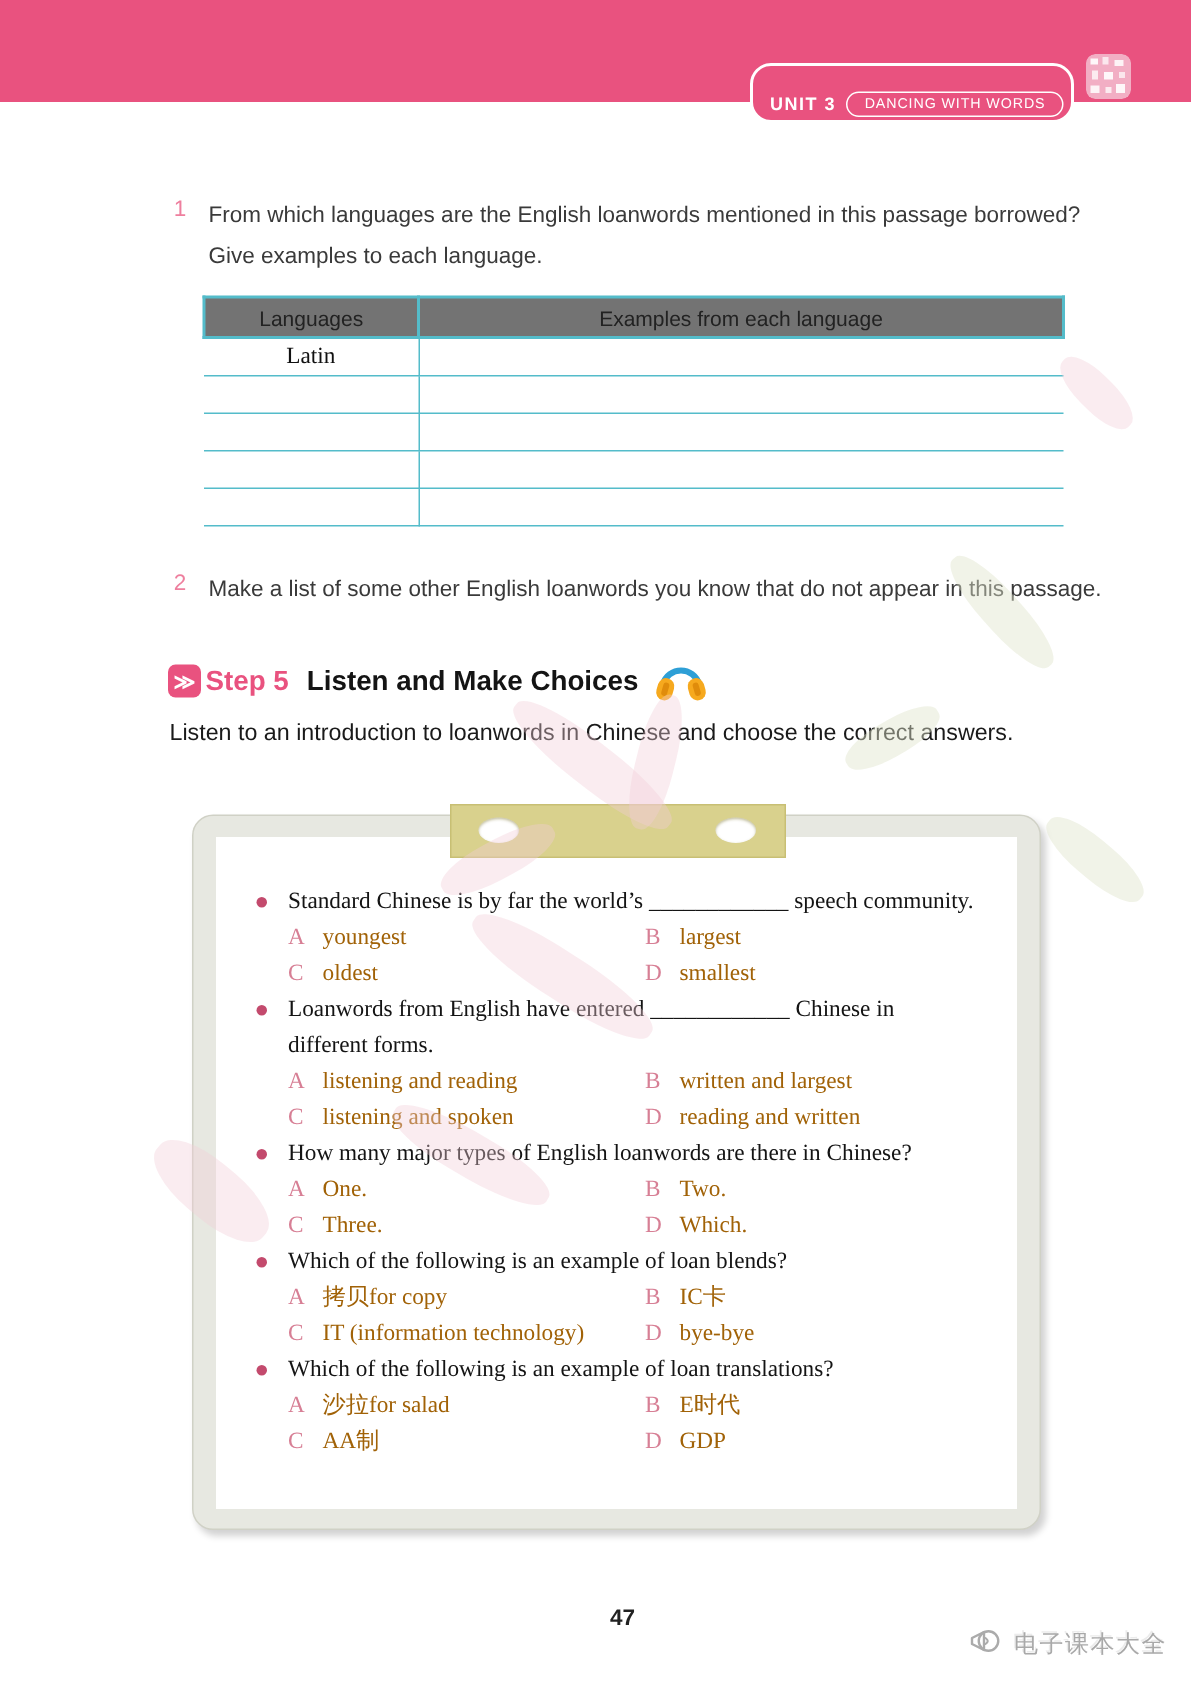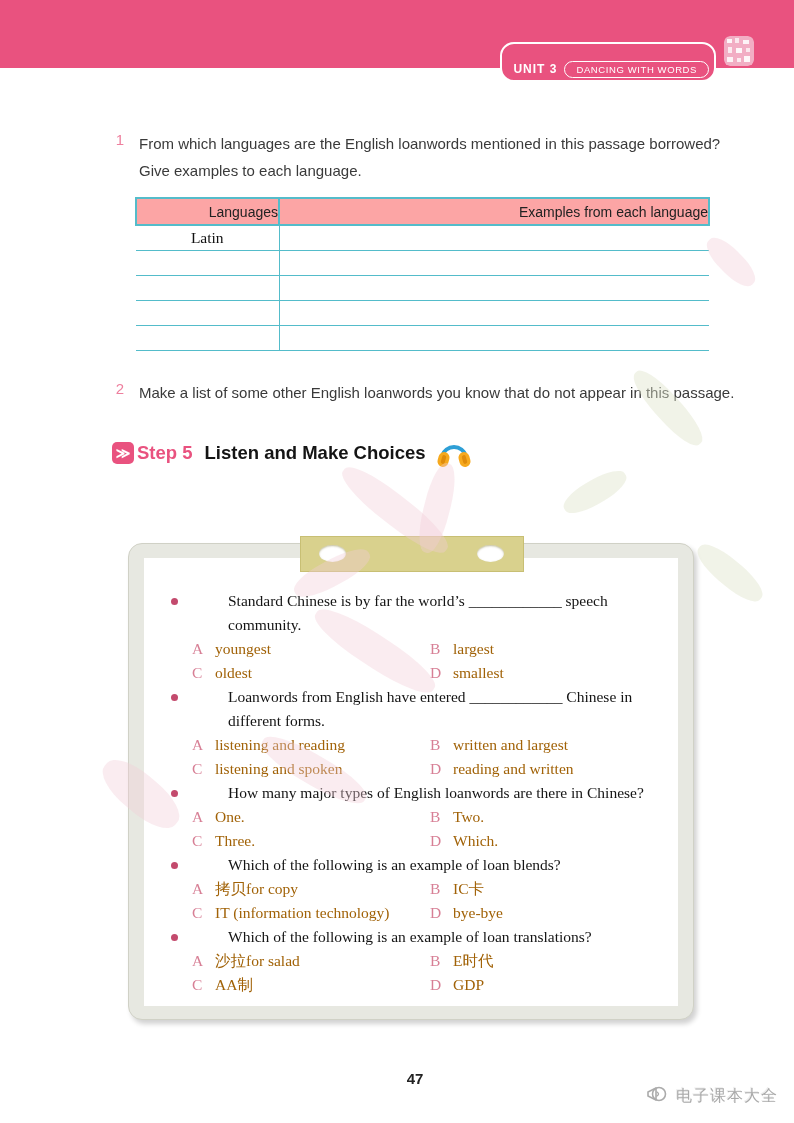--- a/index.html
+++ b/index.html
@@ -22,22 +22,22 @@
   .stamp{position:absolute;top:36px;right:40px;width:30px;height:30px;border-radius:6px;overflow:hidden;}
   
   .qrow{position:absolute;display:flex;gap:12px;}
   .qnum{color:#ee7f9e;font-size:15px;width:14px;text-align:center;flex:none;padding-top:1px;}
   .qtext{font-size:15px;line-height:27px;color:#3a3a3a;width:608px;}
   .q1{left:113px;top:130px;}
   .q2{left:113px;top:379px;}
   
   .lang-table{position:absolute;left:135px;top:197px;width:575px;border-collapse:collapse;table-layout:fixed;}
   .lang-table th{
-    background:#fca5a5;border:2px solid #54bcca;height:25px;
-    font-weight:normal;font-size:14px;color:#222;padding:0;text-align:right;
+    background:#737373;border:2px solid #54bcca;height:25px;
+    font-weight:normal;font-size:14px;color:#222;padding:0;
   }
   .lang-table col.c1{width:143px;}
   .lang-table td{
     height:24px;border-bottom:1.5px solid #54bcca;padding:0;text-align:center;
     font-family:"Liberation Serif",serif;font-size:15.5px;color:#111;
   }
   .lang-table td.c1{border-right:1.5px solid #54bcca;}
   
   .step{position:absolute;left:112px;top:433px;display:flex;align-items:center;}
   .step-icon{
@@ -66,21 +66,21 @@
   }
   .clip-hole.h1{left:18px;}
   .clip-hole.h2{left:176px;}
   
   .quiz{
     position:absolute;left:42px;top:45px;width:482px;
     font-family:"Liberation Serif",serif;font-size:15.5px;color:#141414;
   }
   .stem-row{display:flex;}
   .bullet{width:7px;height:7px;border-radius:50%;background:#c34a6d;flex:none;margin:9px 14px 0 0;}
-  .stem{line-height:24px;margin-left:36px;}
+  .stem{line-height:24px;}
   .opts{margin-left:21px;display:grid;grid-template-columns:238px 1fr;}
   .opt{display:flex;line-height:24px;}
   .letter{color:#d77f95;width:23px;flex:none;}
   .otext{color:#a16207;}
   
   .page-num{position:absolute;left:0;top:1070px;width:830px;text-align:center;font-weight:bold;font-size:15px;color:#222;}
   .site-mark{
     position:absolute;right:16px;top:1083px;display:flex;align-items:center;gap:6px;
     color:#a9a9a9;font-size:16px;letter-spacing:1px;
     text-shadow:1px 1px 0 rgba(255,255,255,.9), -1px -1px 0 rgba(180,180,180,.25);
@@ -171,20 +171,21 @@
       <svg width="36" height="32" viewBox="0 0 36 32">
         <path d="M6 19 A12.5 12.5 0 0 1 30 19" fill="none" stroke="#2e9fd6" stroke-width="4" stroke-linecap="round"></path>
         <rect x="2" y="15" width="11" height="15" rx="5.5" fill="#f6a91e" transform="rotate(16 7.5 22.5)"></rect>
         <rect x="23" y="15" width="11" height="15" rx="5.5" fill="#f6a91e" transform="rotate(-16 28.5 22.5)"></rect>
         <rect x="5.5" y="18" width="4" height="9" rx="2" fill="#e08c0b" transform="rotate(16 7.5 22.5)"></rect>
         <rect x="26.5" y="18" width="4" height="9" rx="2" fill="#e08c0b" transform="rotate(-16 28.5 22.5)"></rect>
       </svg>
     </span>
   </div>
 
+  <div class="instruction">Listen to an introduction to loanwords in Chinese and choose the correct answers.</div>
 
   <div class="clipboard">
     <div class="clip-paper"></div>
     <div class="clip-bar">
       <span class="clip-hole h1"></span>
       <span class="clip-hole h2"></span>
     </div>
 
     <div class="quiz">
 

